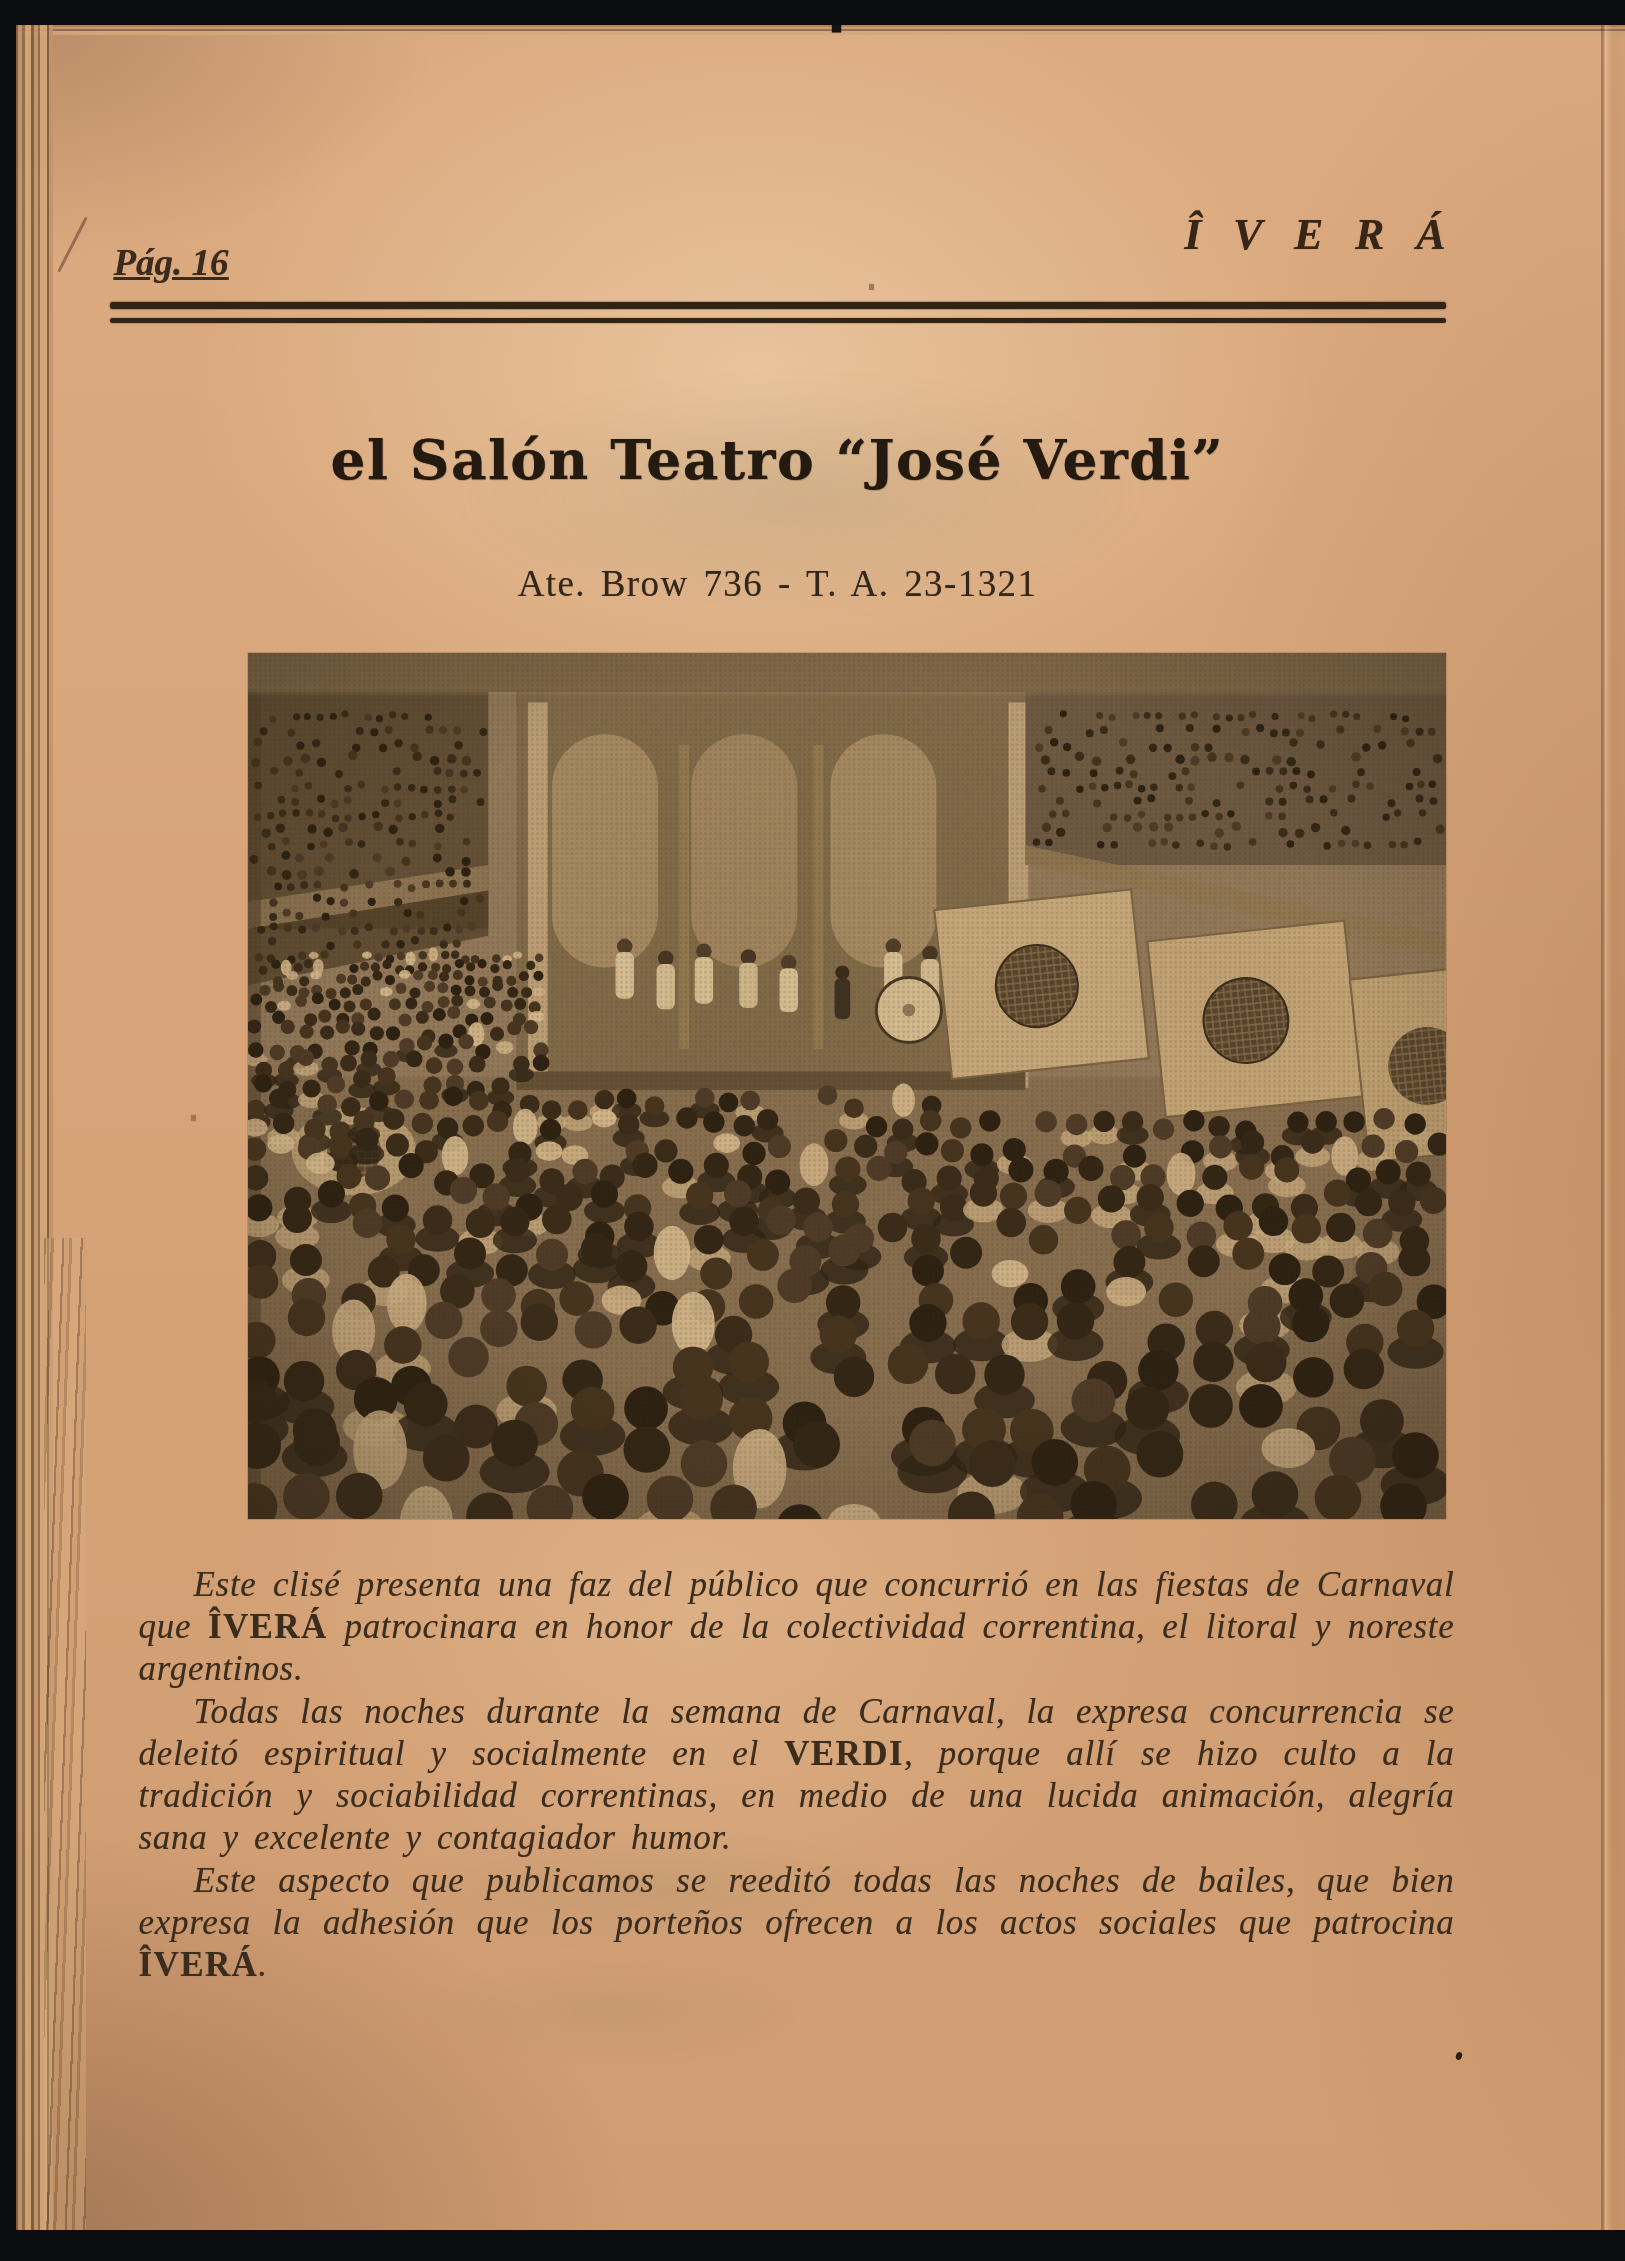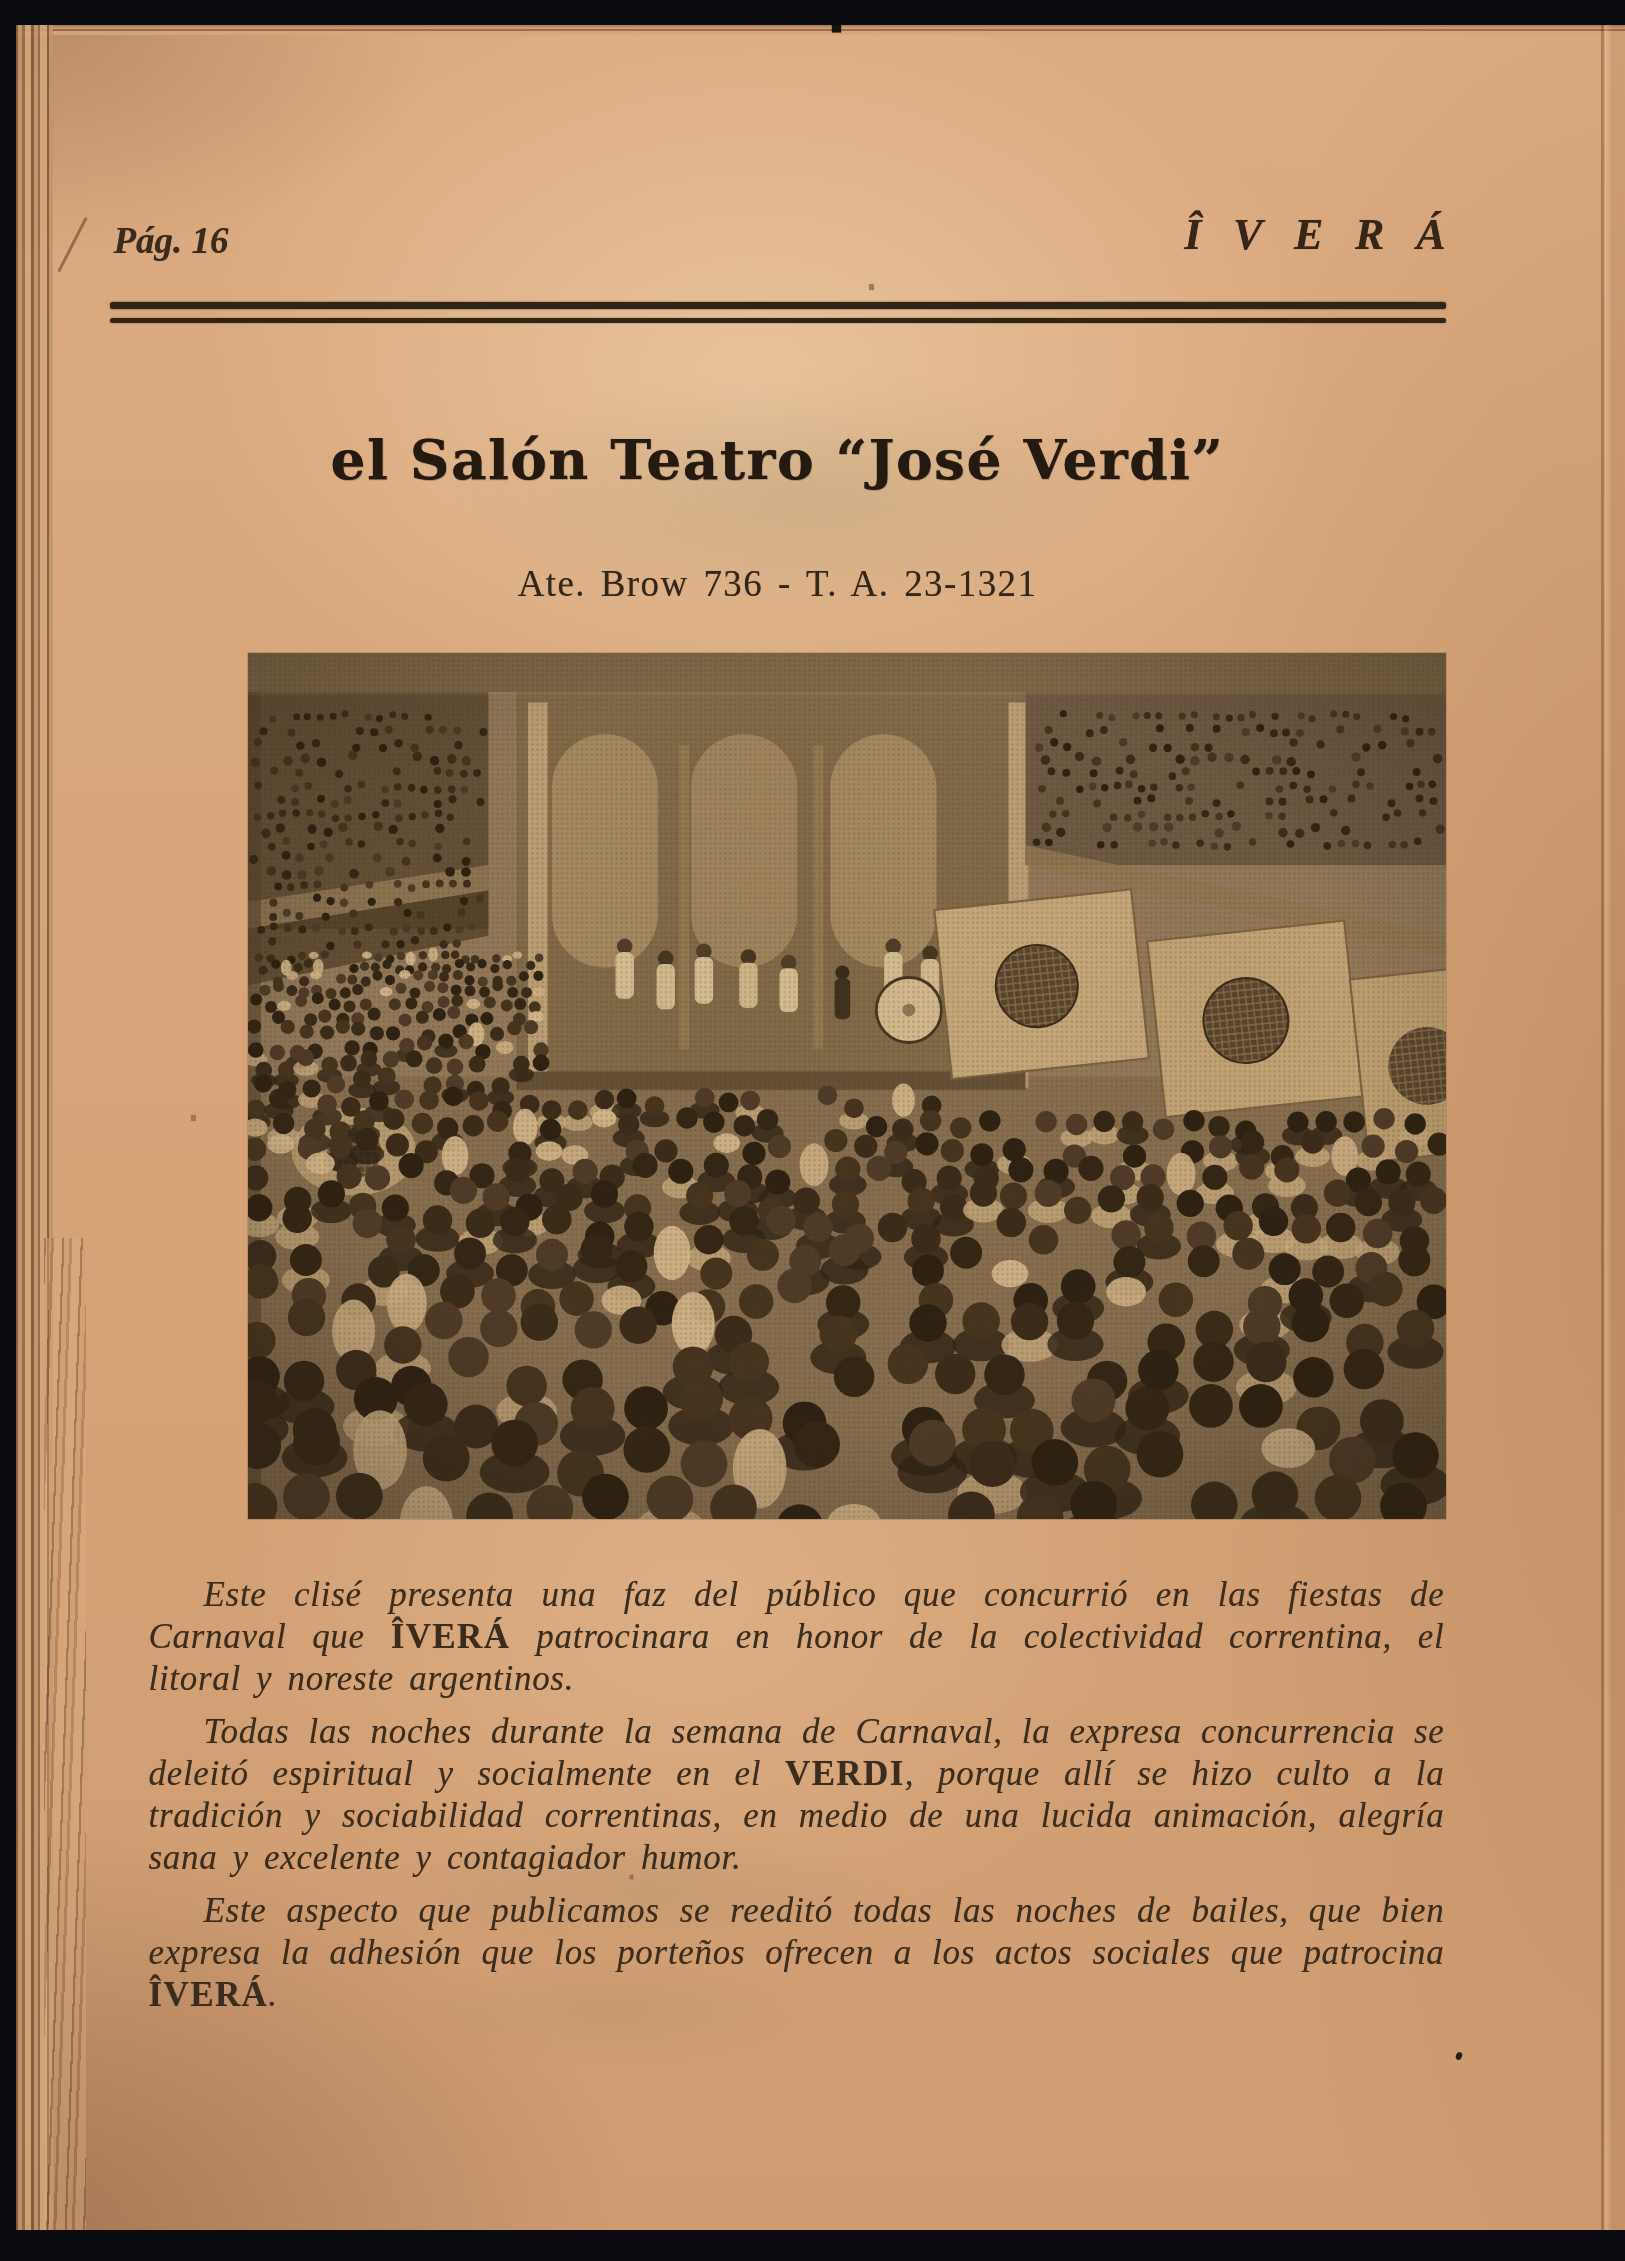--- a/index.html
+++ b/index.html
@@ -43,23 +43,24 @@
     position:absolute;left:55px;top:189px;width:2.8px;height:61px;
     background:rgba(94,62,40,.55);transform:rotate(27deg);border-radius:2.1px;
   }
   .specks{position:absolute;left:0;top:0;width:1.4px;height:1.4px;background:transparent;
     box-shadow: 820px 1.4px 0 4.2px #16130f, 297px 763px 0 2.1px rgba(60,40,25,.5),
       855px 261px 0 2.1px rgba(70,45,28,.45), 615px 1851px 0 1.4px rgba(70,45,28,.4),
       1194px 798px 0 2.8px rgba(45,32,20,.55), 177px 1092px 0 2.1px rgba(80,52,30,.4);
   }
   .header-row{position:absolute;left:0;top:0;width:100%;}
   .page-number{
-    position:absolute;left:98px;top:194px;
+    position:absolute;left:98px;top:216px;
     font-size:37px;font-weight:700;font-style:italic;color:#3a2b1c;
     text-shadow:0 0 0.7px rgba(58,43,28,.6);
+    text-decoration:underline;
   }
   .masthead{
     position:absolute;right:180px;top:184px;
     font-size:44px;font-weight:700;font-style:italic;color:#352617;
     letter-spacing:0.72em;margin-right:-0.72em;
     text-shadow:0 0 0.7px rgba(53,38,23,.65);
   }
   .rule{position:absolute;left:94px;width:1336px;background:#30241666;background:#302416;border-radius:2.8px;}
   .rule-top{top:277px;height:6.4px;box-shadow:0 0 2.1px rgba(48,36,22,.8);}
   .rule-bottom{top:293px;height:5px;box-shadow:0 0 1.4px rgba(48,36,22,.7);}
@@ -89,21 +90,21 @@
     box-shadow:0 0 0 0.7px rgba(60,45,28,.25);
   }
   .photo svg{display:block;width:100%;height:100%;}
   .article-body{
     position:absolute;left:122px;top:1538px;width:1318px;
     color:#3b2d1e;font-style:italic;
     font-size:35px;line-height:42px;letter-spacing:0.7px;word-spacing:5.7px;
     text-align:justify;
     text-shadow:0 0 0.7px rgba(59,45,30,.45);
   }
-  .article-body p{margin:11px;text-indent:55px;}
+  .article-body p{margin:1px;text-indent:55px;}
   .brand-caps{font-style:normal;font-weight:700;letter-spacing:1.4px;}
   .ink-dot{position:absolute;left:1440px;top:2027px;width:6.4px;height:7.8px;background:#2a1d12;border-radius:50%;transform:rotate(20deg);}
 </style>
 </head>
 <body>
 
 <div class="page">
   <div class="page-top-edge"></div>
   <div class="page-left-stack"></div>
   <div class="page-left-stack-lower"></div>

